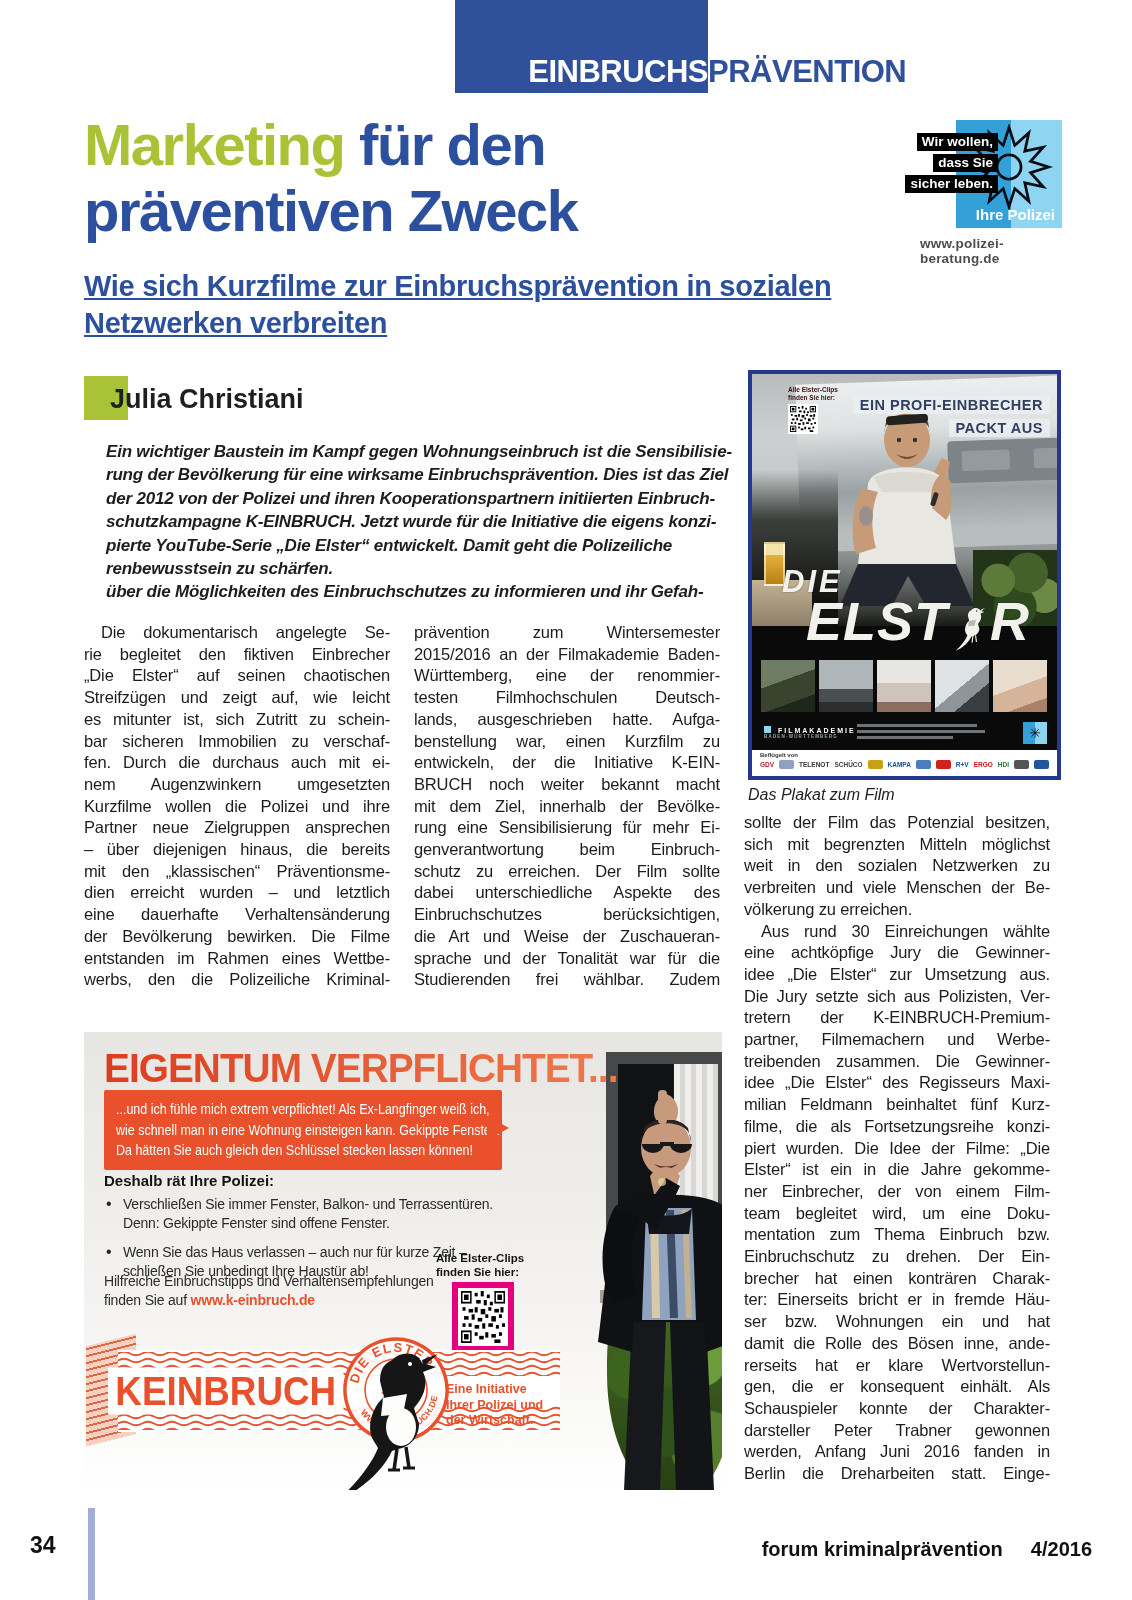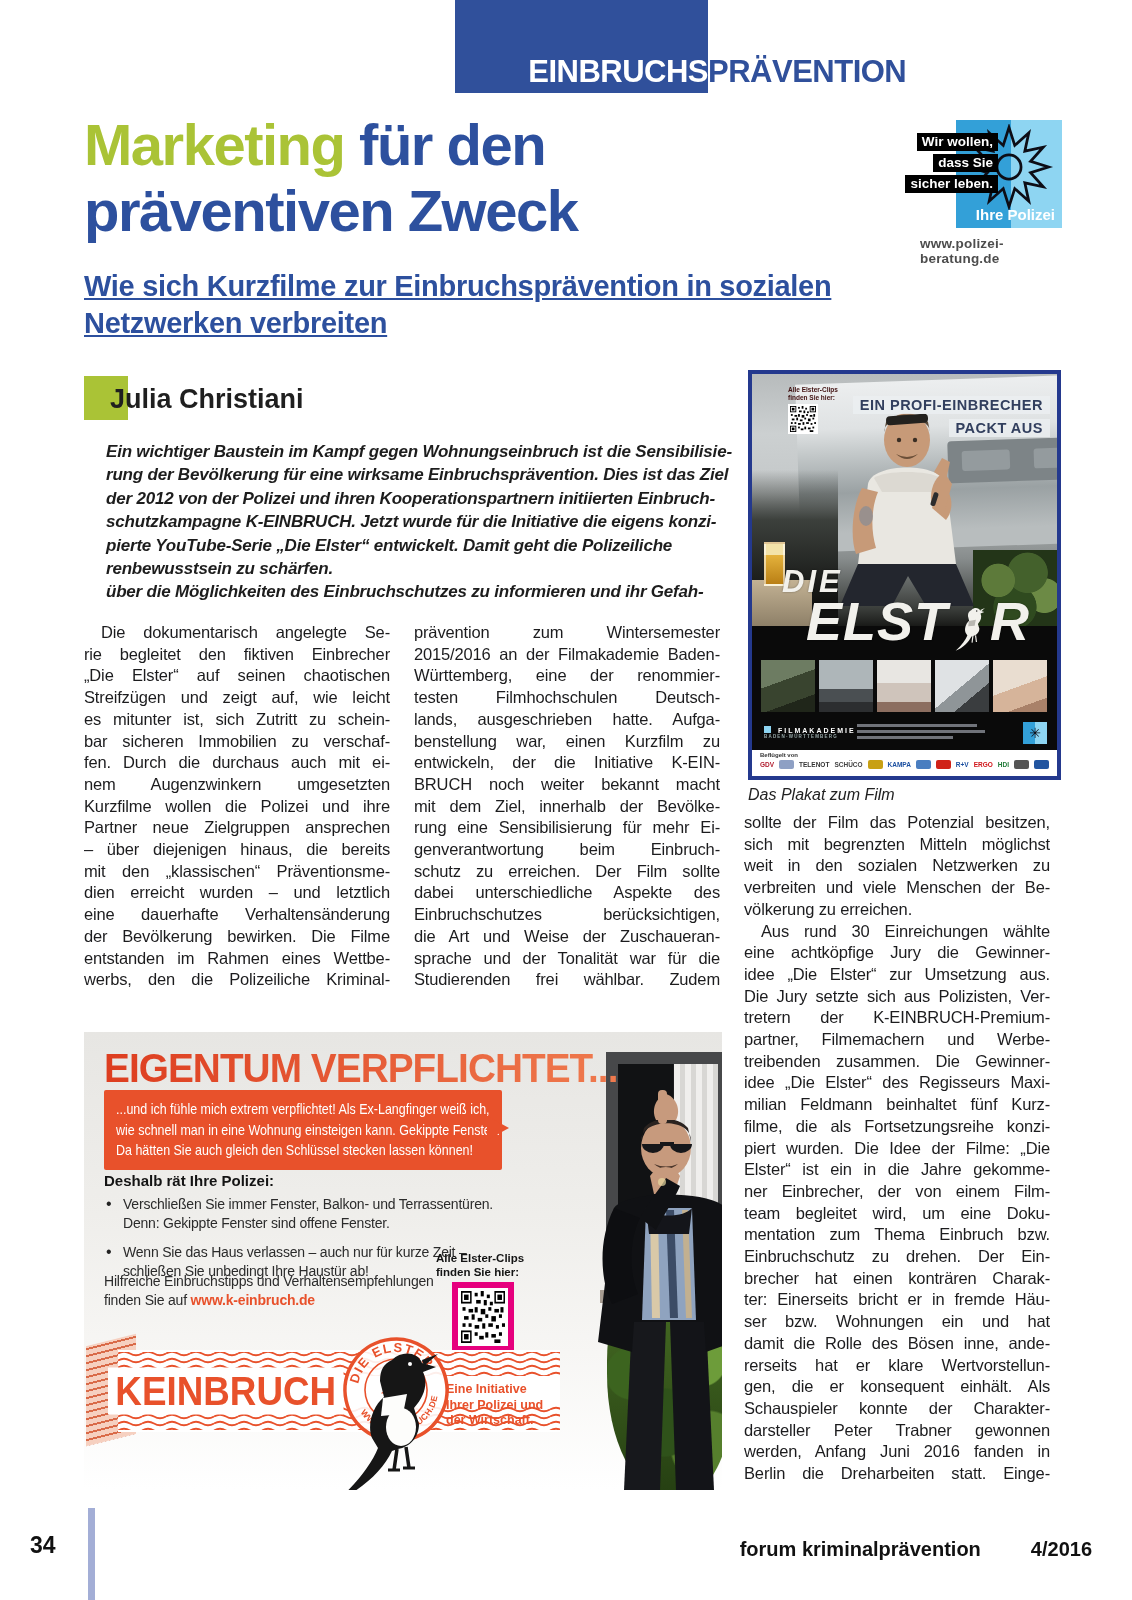--- a/index.html
+++ b/index.html
@@ -142,21 +142,21 @@
          font-size:40px;font-weight:800;color:#e8512b;background:#fff;padding:1px 8px;letter-spacing:0;z-index:3;}
   .stamp{left:258px;top:304px;width:108px;height:108px;transform:rotate(-12deg);z-index:4;}
   .magpie{left:238px;top:306px;width:130px;height:168px;z-index:5;}
   .init{left:362px;top:350px;width:130px;text-align:center;font-size:12.5px;line-height:15.5px;
         font-weight:800;color:#e8512b;z-index:4;}
 
   
   .pageno{left:30px;top:1532px;font-size:23px;font-weight:800;color:#111;text-align:right;}
   .fbar{left:88px;top:1508px;width:7px;height:92px;background:#a3aed6;}
   .fjournal{right:40px;top:1538px;font-size:20px;font-weight:800;color:#111;}
-  .fjournal .iss{margin-left:50px;}
+  .fjournal .iss{margin-left:28px;}
 </style>
 </head>
 <body>
 
 <div class="page">
 
   <svg width="0" height="0" style="position:absolute" aria-hidden="true">
     <defs>
       <g id="pstar-outline">
         <polygon points="50,4 56.7,24.9 73,10.2 68.4,31.6 89.8,27 75.1,43.3 96,50 75.1,56.7 89.8,73 68.4,68.4 73,89.8 56.7,75.1 50,96 43.3,75.1 27,89.8 31.6,68.4 10.2,73 24.9,56.7 4,50 24.9,43.3 10.2,27 31.6,31.6 27,10.2 43.3,24.9" fill="none" stroke="currentColor" stroke-width="3.2"></polygon>

